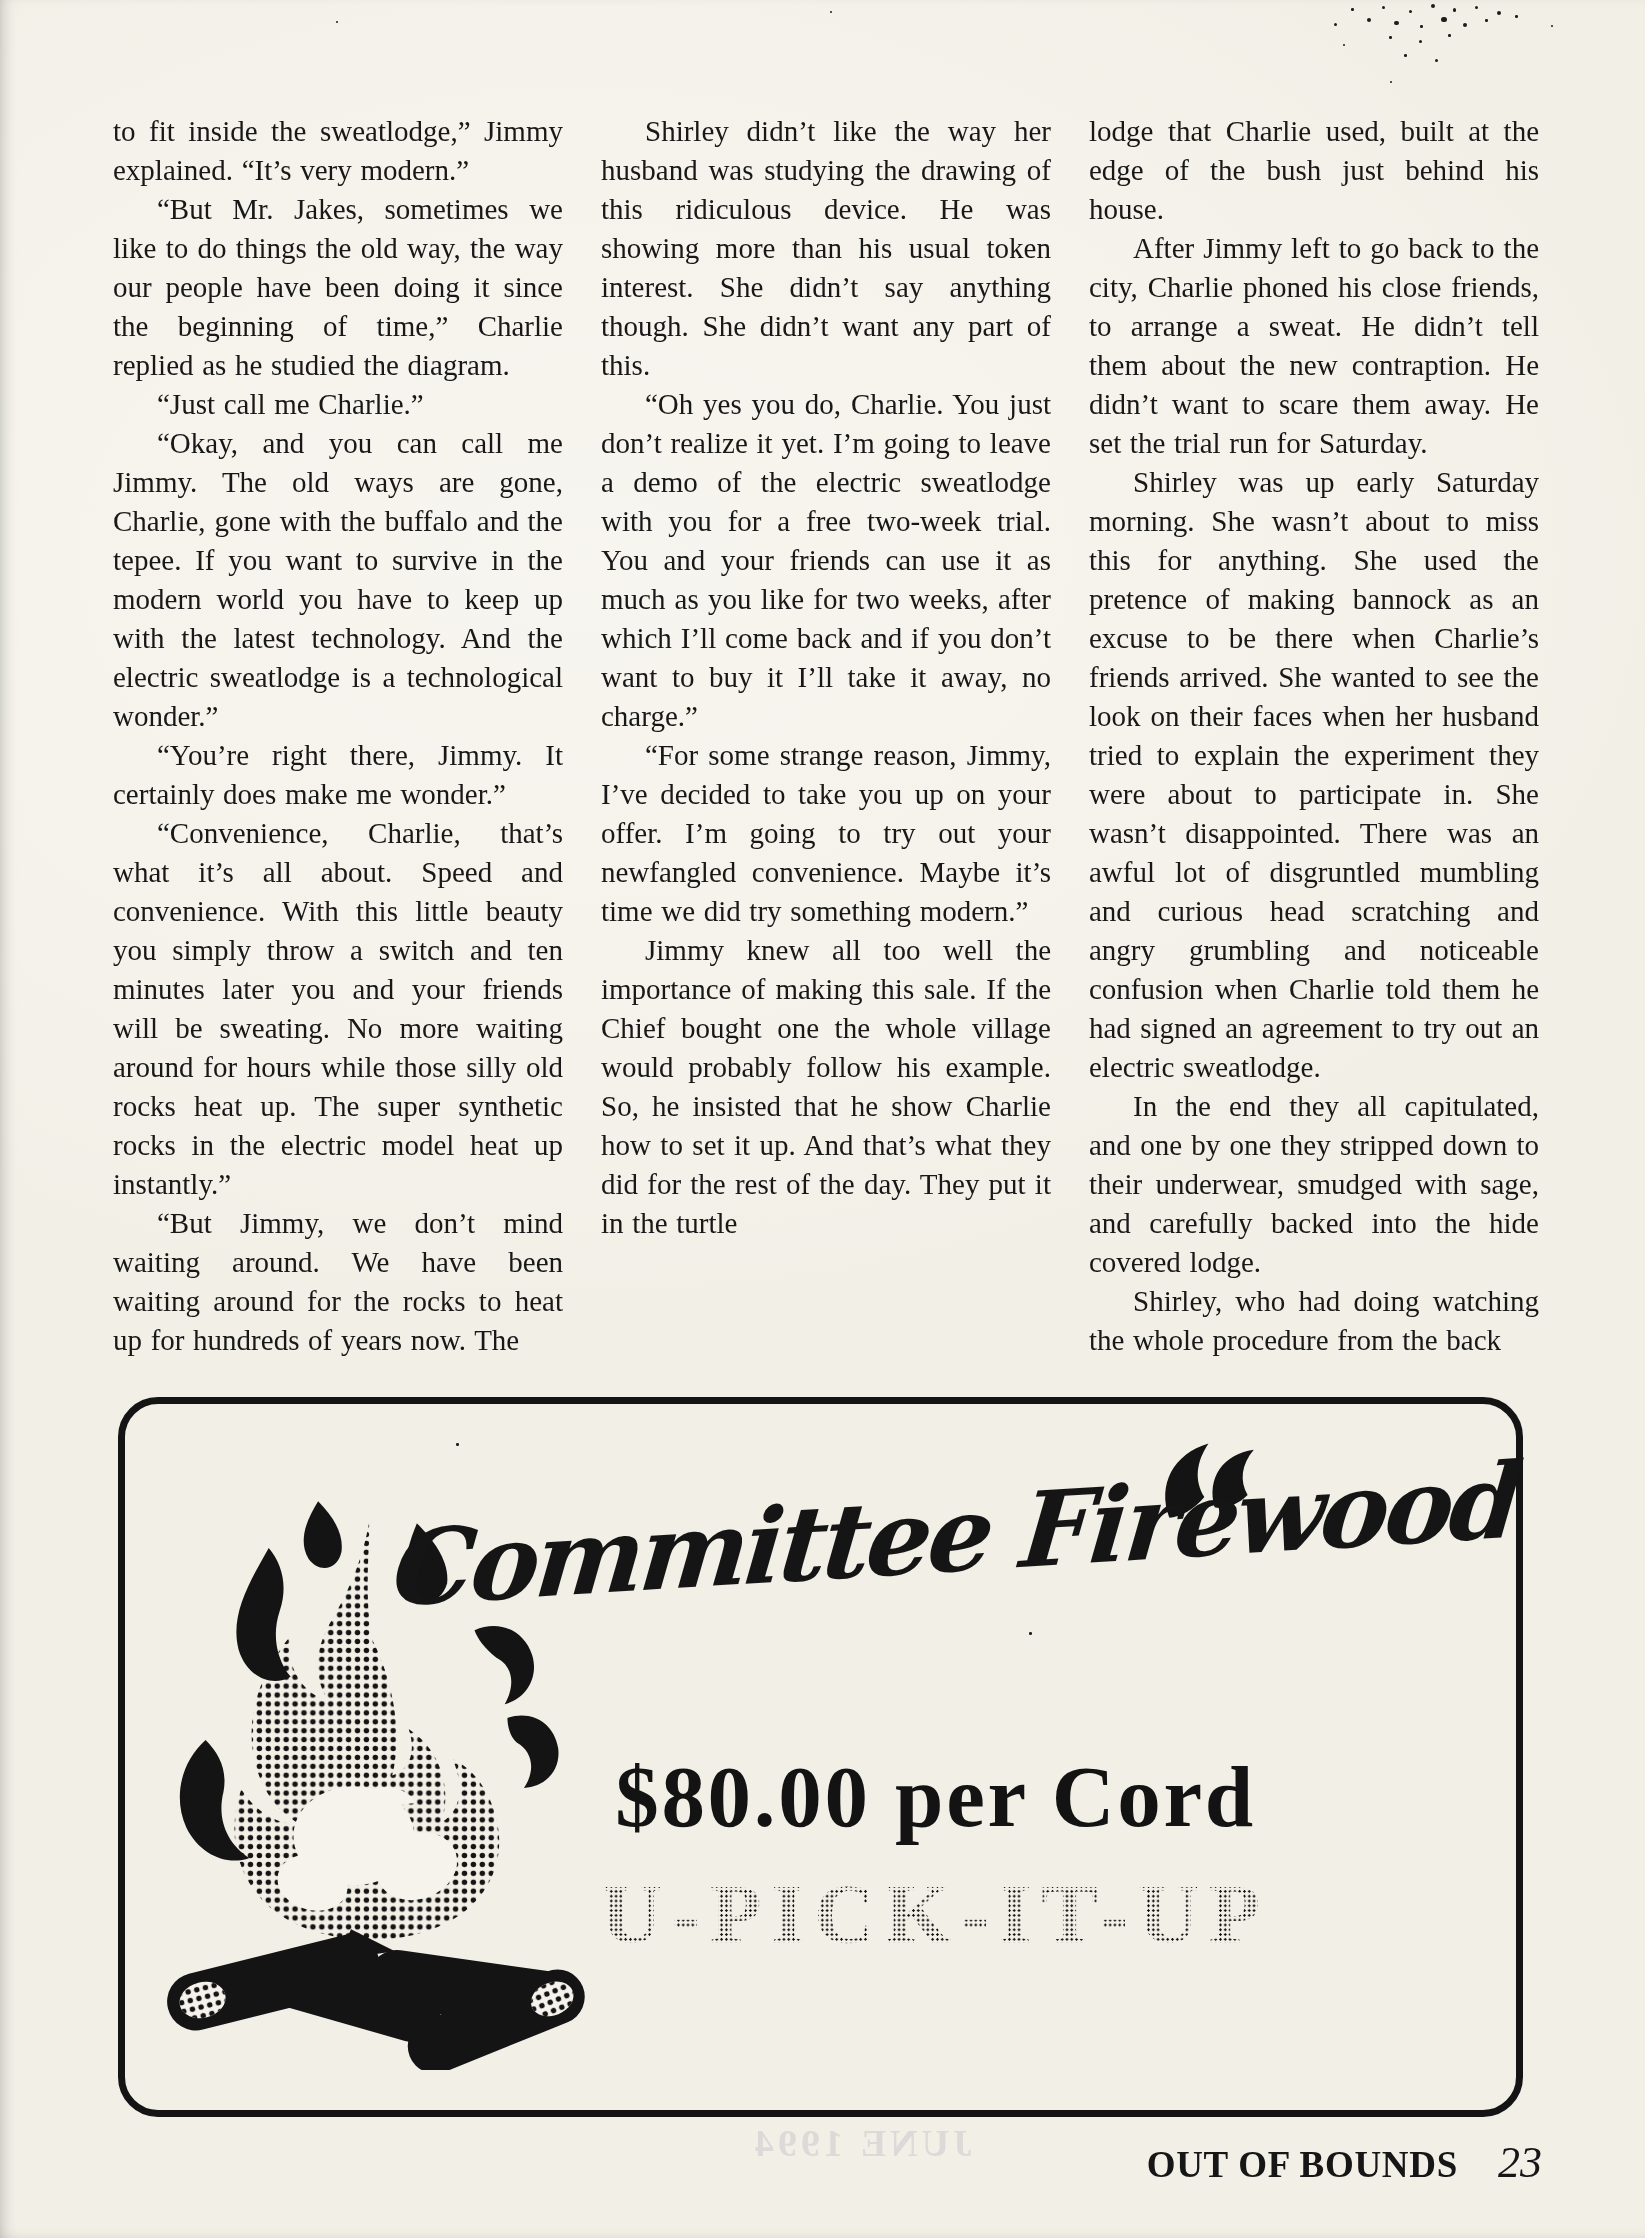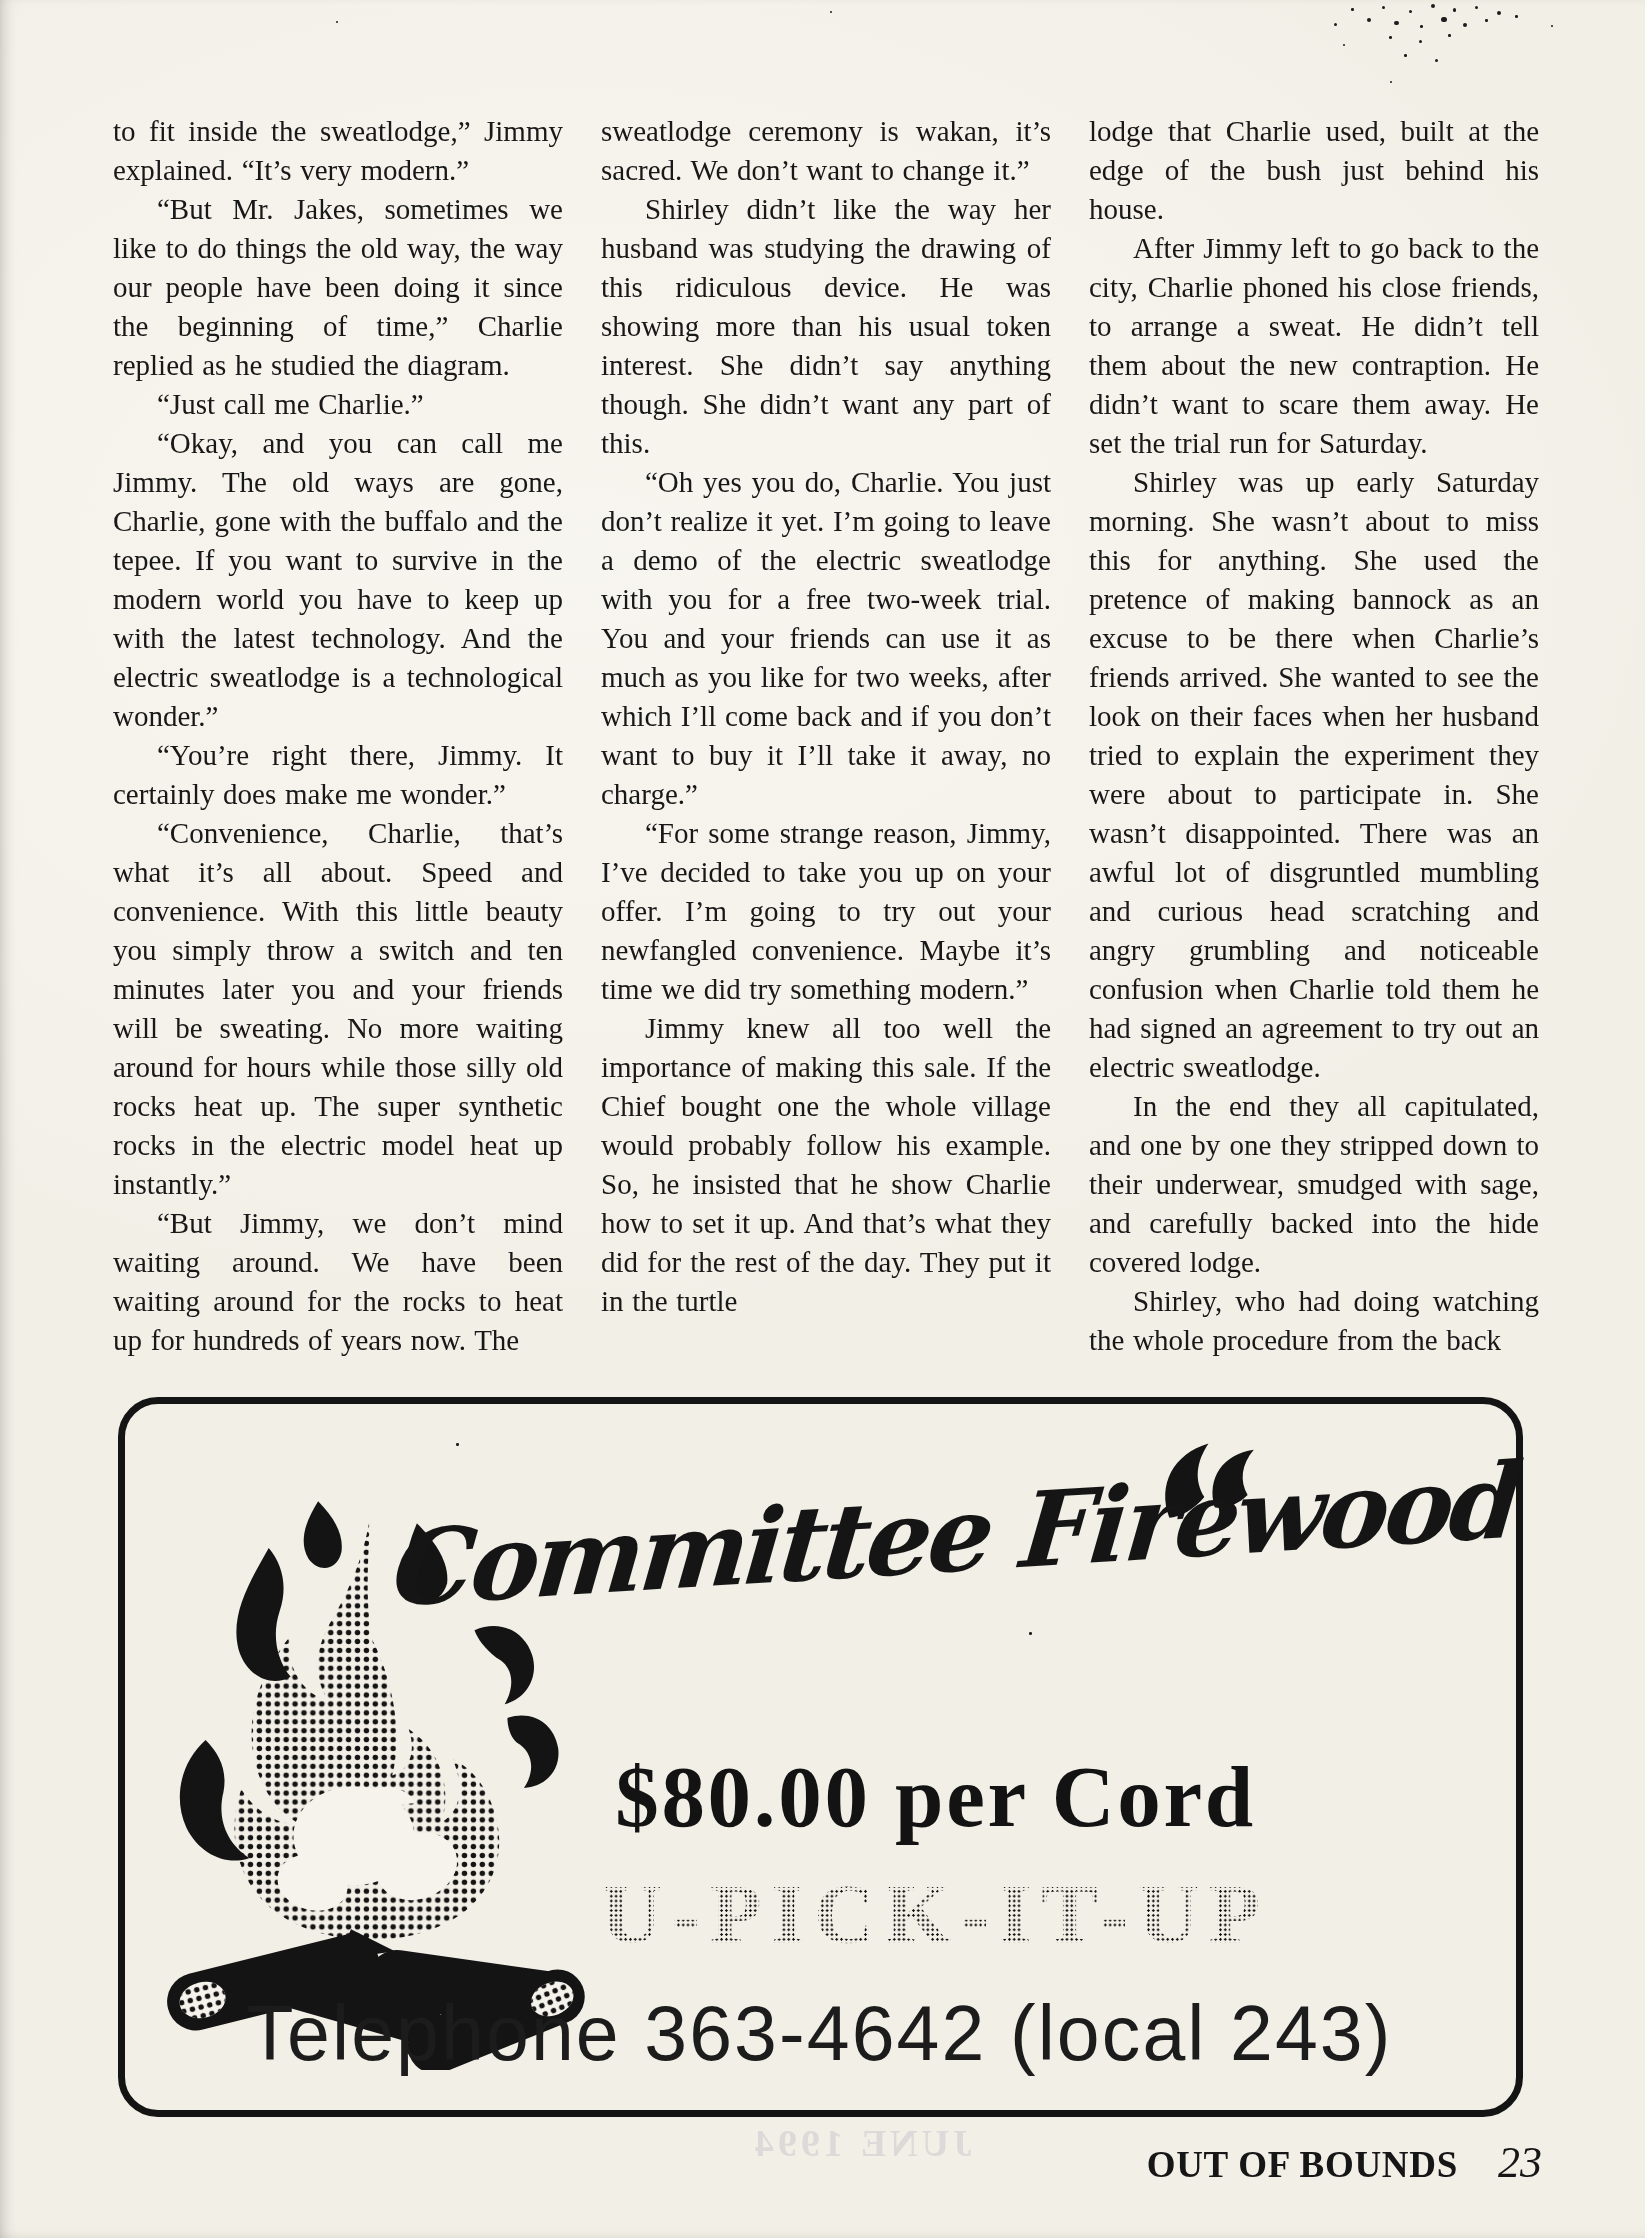--- a/index.html
+++ b/index.html
@@ -121,21 +121,20 @@
       <section class="column">
         <p class="para">to fit inside the sweatlodge,” Jimmy explained. “It’s very modern.”</p>
         <p class="para indent">“But Mr. Jakes, sometimes we like to do things the old way, the way our people have been doing it since the beginning of time,” Charlie replied as he studied the diagram.</p>
         <p class="para indent">“Just call me Charlie.”</p>
         <p class="para indent">“Okay, and you can call me Jimmy. The old ways are gone, Charlie, gone with the buffalo and the tepee. If you want to survive in the modern world you have to keep up with the latest technology. And the electric sweatlodge is a technological wonder.”</p>
         <p class="para indent">“You’re right there, Jimmy. It certainly does make me wonder.”</p>
         <p class="para indent">“Convenience, Charlie, that’s what it’s all about. Speed and convenience. With this little beauty you simply throw a switch and ten minutes later you and your friends will be sweating. No more waiting around for hours while those silly old rocks heat up. The super synthetic rocks in the electric model heat up instantly.”</p>
         <p class="para indent">“But Jimmy, we don’t mind waiting around. We have been waiting around for the rocks to heat up for hundreds of years now. The</p>
       </section>
       <section class="column">
-        <p class="para">sweatlodge ceremony is wakan, it’s sacred. We don’t want to change it.”</p>
         <p class="para indent">Shirley didn’t like the way her husband was studying the drawing of this ridiculous device. He was showing more than his usual token interest. She didn’t say anything though. She didn’t want any part of this.</p>
         <p class="para indent">“Oh yes you do, Charlie. You just don’t realize it yet. I’m going to leave a demo of the electric sweatlodge with you for a free two-week trial. You and your friends can use it as much as you like for two weeks, after which I’ll come back and if you don’t want to buy it I’ll take it away, no charge.”</p>
         <p class="para indent">“For some strange reason, Jimmy, I’ve decided to take you up on your offer. I’m going to try out your newfangled convenience. Maybe it’s time we did try something modern.”</p>
         <p class="para indent">Jimmy knew all too well the importance of making this sale. If the Chief bought one the whole village would probably follow his example. So, he insisted that he show Charlie how to set it up. And that’s what they did for the rest of the day. They put it in the turtle</p>
       </section>
       <section class="column">
         <p class="para">lodge that Charlie used, built at the edge of the bush just behind his house.</p>
         <p class="para indent">After Jimmy left to go back to the city, Charlie phoned his close friends, to arrange a sweat. He didn’t tell them about the new contraption. He didn’t want to scare them away. He set the trial run for Saturday.</p>
         <p class="para indent">Shirley was up early Saturday morning. She wasn’t about to miss this for anything. She used the pretence of making bannock as an excuse to be there when Charlie’s friends arrived. She wanted to see the look on their faces when her husband tried to explain the experiment they were about to participate in. She wasn’t disappointed. There was an awful lot of disgruntled mumbling and curious head scratching and angry grumbling and noticeable confusion when Charlie told them he had signed an agreement to try out an electric sweatlodge.</p>
         <p class="para indent">In the end they all capitulated, and one by one they stripped down to their underwear, smudged with sage, and carefully backed into the hide covered lodge.</p>
@@ -193,21 +192,20 @@
     </svg>
 
     <svg class="ad-flourish" viewBox="0 0 130 100" xmlns="http://www.w3.org/2000/svg">
       <path d="M26 88 C14 56 30 26 64 16 C52 34 50 52 60 68 C50 80 36 88 26 88 Z" fill="#141414"></path>
       <path d="M70 78 C62 50 78 26 108 22 C96 36 94 52 102 66 C92 76 79 80 70 78 Z" fill="#141414"></path>
     </svg>
 
     <div class="ad-title">Committee Firewood</div>
     <div class="ad-price">$80.00 per Cord</div>
     <div class="ad-pickup">U-PICK-IT-UP</div>
-    <div class="ad-phone">Telephone 363-4642 (local 243)</div>
   </section>
 
   <div class="ghost">JUNE 1994</div>
 
   <footer class="page-footer">
     <span class="footer-mag">OUT OF BOUNDS</span>
     <span class="footer-num">23</span>
   </footer>
 
 </div>

